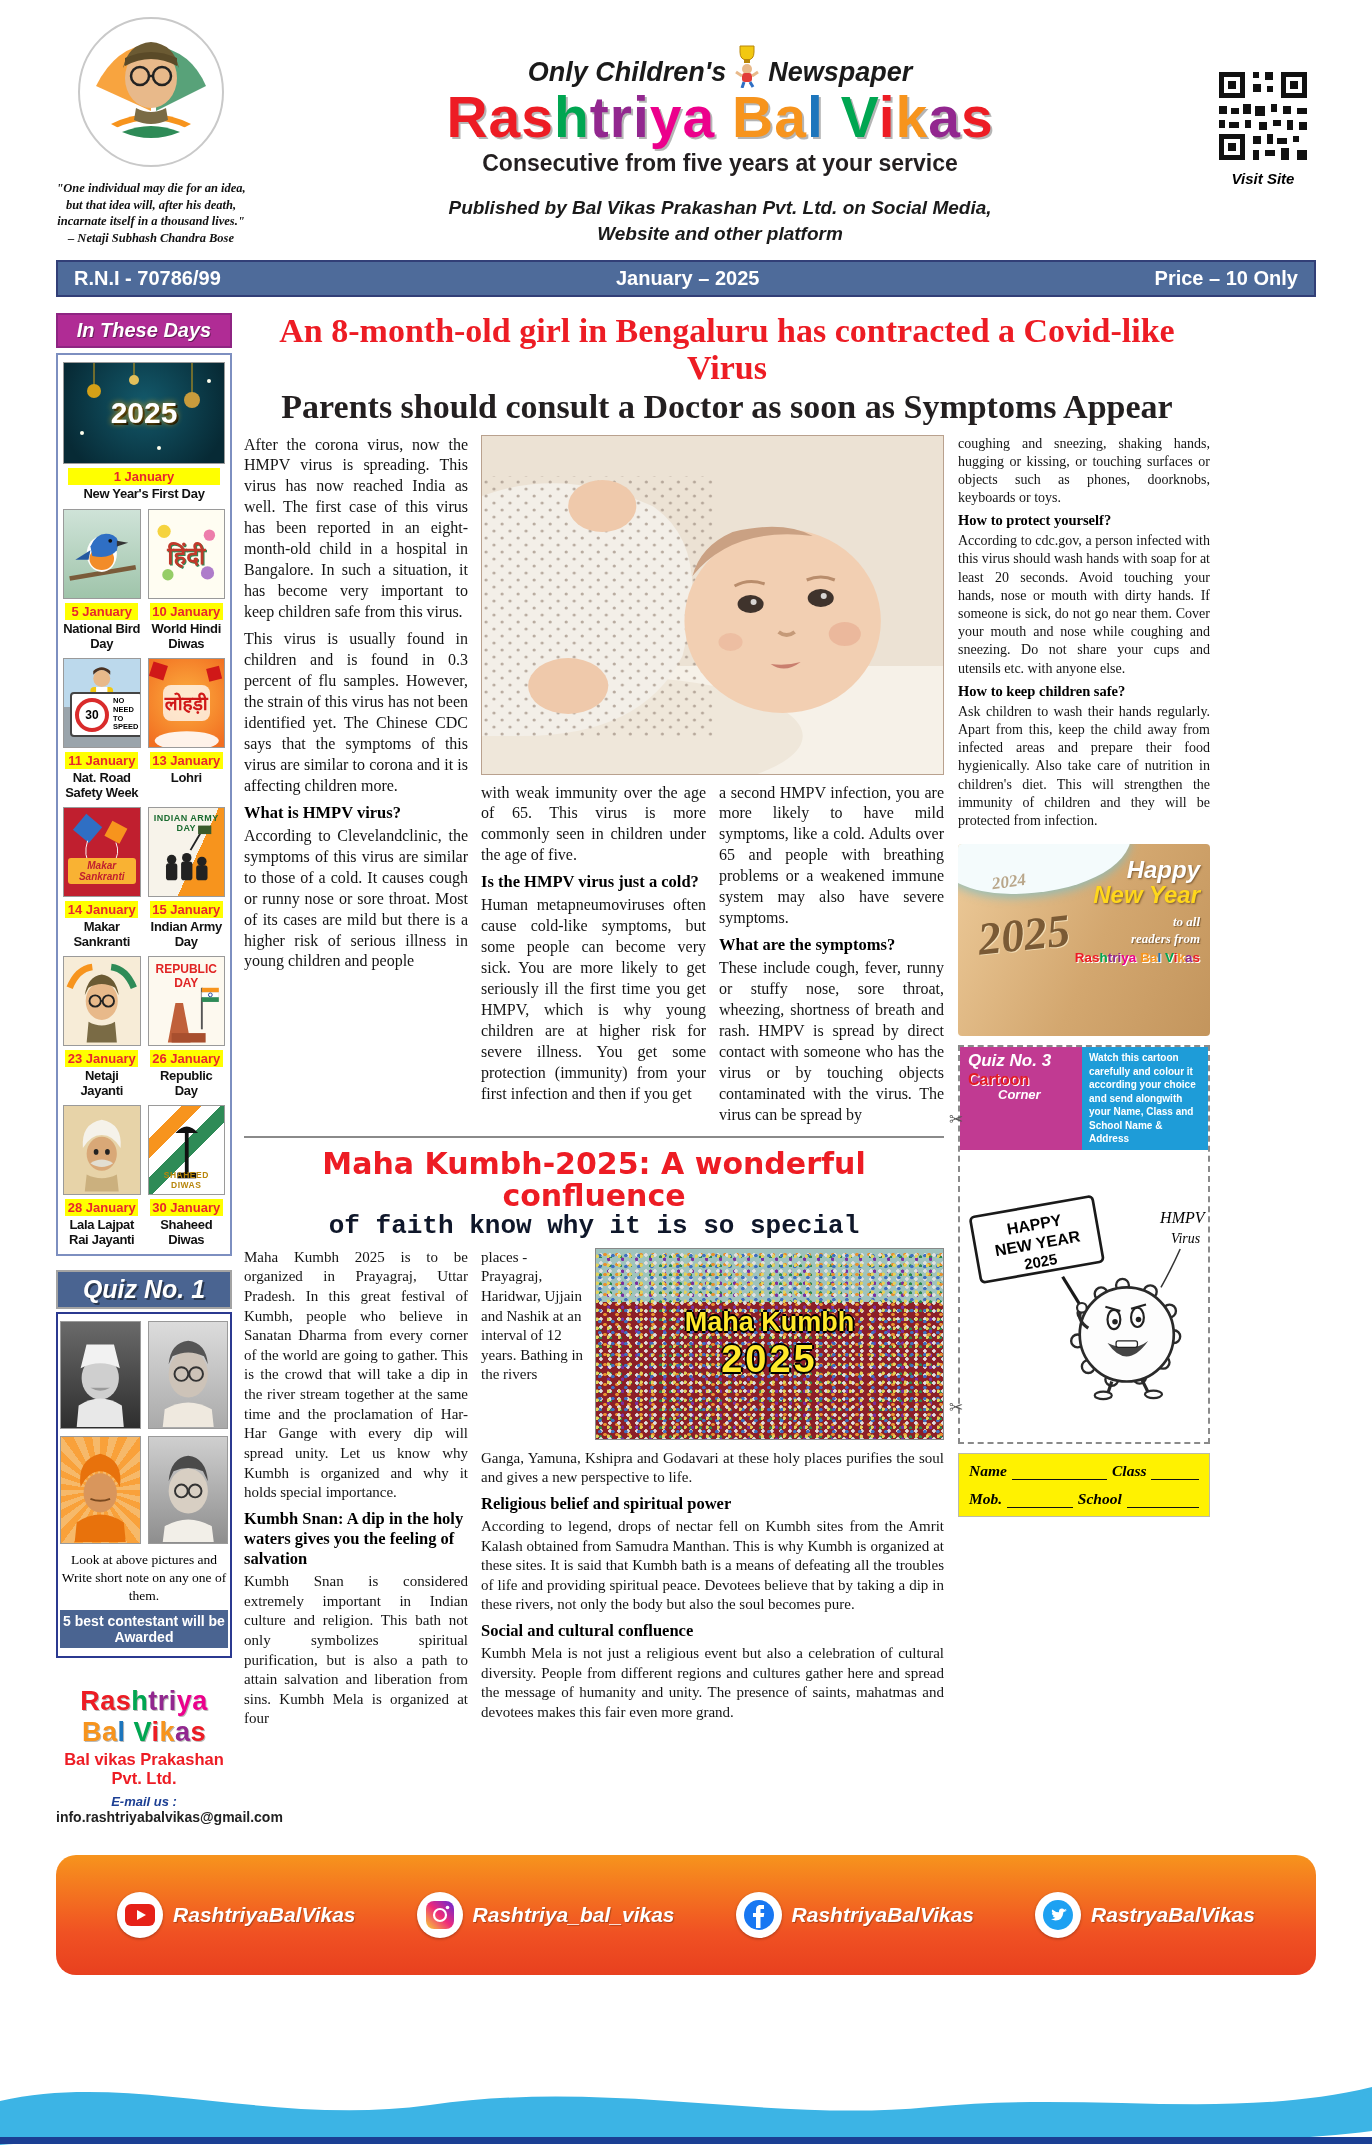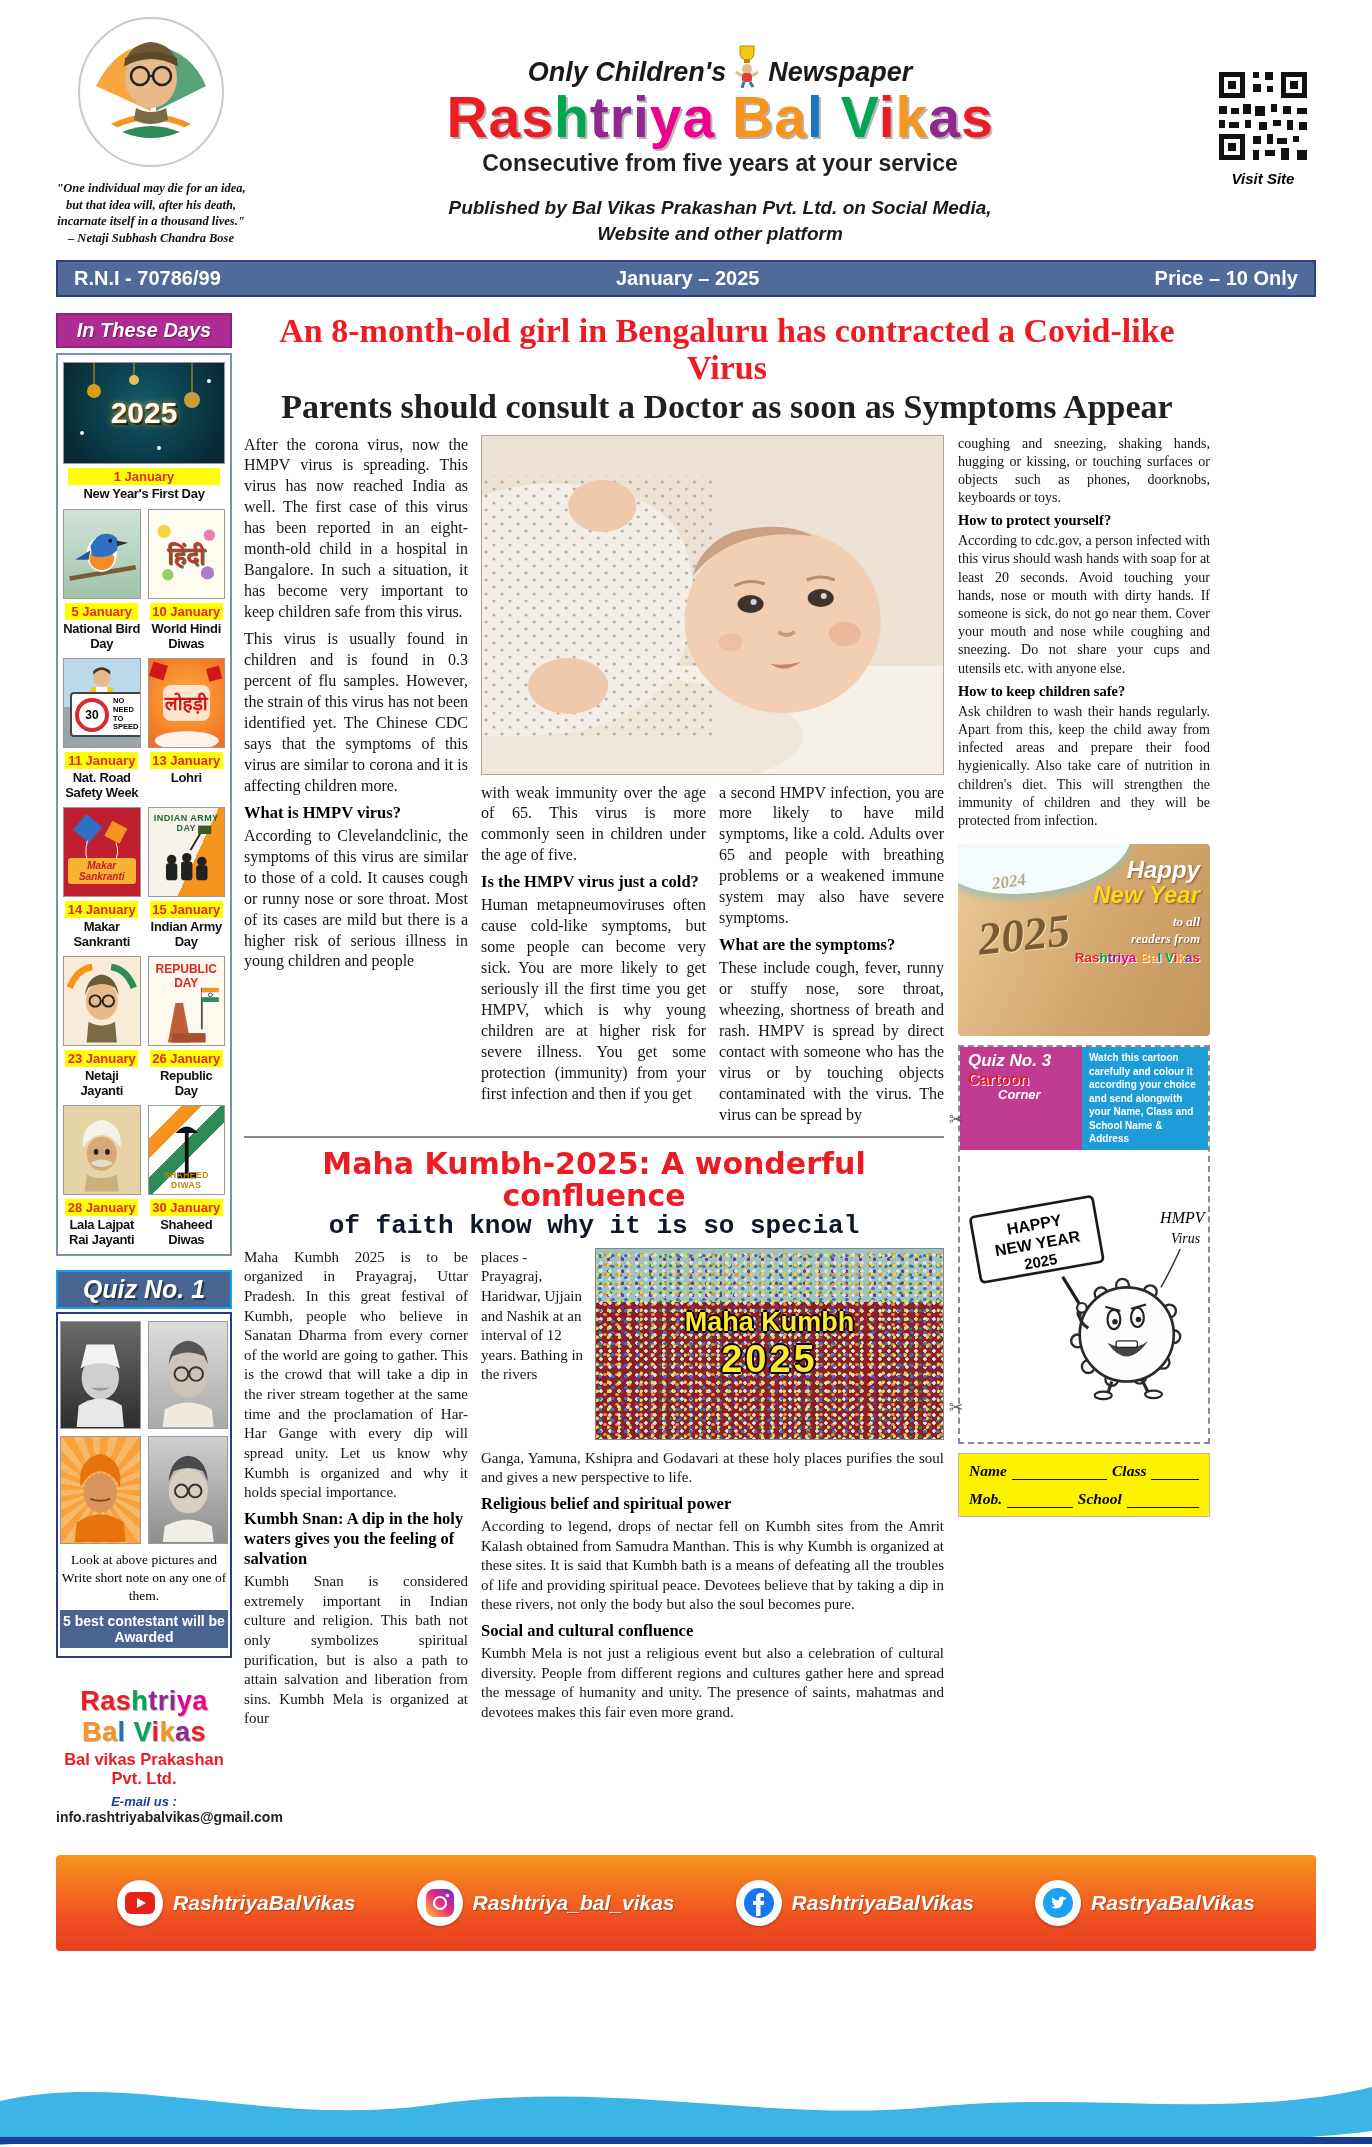--- a/index.html
+++ b/index.html
@@ -63,21 +63,21 @@
   .tArmy .capTop{position:absolute;top:5px;width:100%;text-align:center;font-weight:bold;
                  font-size:9px;color:#1a6b2f;letter-spacing:.5px;}
   .tRepublic{background:#fdf9ef;}
   .tRepublic .capTop{position:absolute;top:6px;width:100%;text-align:center;font-weight:bold;
                      font-size:12px;color:#e02424;line-height:1.1;}
   .tShaheed{background:linear-gradient(135deg,#fff 20%,#f7941d 20% 32%,#fff 32% 44%,#2e8b57 44% 56%,#fff 56%);}
   .tShaheed .capBot{position:absolute;bottom:4px;width:100%;text-align:center;font-weight:bold;
                     font-size:8.5px;color:#b8860b;letter-spacing:.5px;}
   
   .quiz1{margin-top:14px;}
-  .q1Header{background:#4a6491;border:2px solid #0ea5e9;color:#fff;text-align:center;
+  .q1Header{background:#4a6491;border:2px solid #a3a3a3;color:#fff;text-align:center;
             font-weight:bold;font-style:italic;font-size:25px;padding:3px 0;
             text-shadow:2px 2px 0 rgba(0,0,0,.45);}
   .q1Box{border:2px solid #2b3990;margin-top:3px;padding:7px 2px 8px;}
   .q1Grid{display:grid;grid-template-columns:1fr 1fr;gap:7px;}
   .q1Grid .tile{height:106px;}
   .q1Instr{font-family:"Liberation Serif",serif;font-size:13.5px;text-align:center;
            line-height:1.3;margin:7px 0 6px;}
   .q1Award{background:#4a6491;color:#fff;font-weight:bold;font-size:14px;text-align:center;padding:3px 0;}
   .q1Send{font-size:13px;font-weight:bold;text-align:center;line-height:1.35;margin-top:6px;letter-spacing:-.2px;}
   .deadline{color:#e8442a;}
@@ -173,21 +173,21 @@
   .scL2{left:-11px;bottom:26px;}
   
   .entryForm{background:#fff200;border:1px solid #bba;padding:8px 10px;display:flex;
              flex-direction:column;gap:10px;font-family:"Liberation Serif",serif;
              font-weight:bold;font-style:italic;font-size:15.5px;color:#000;}
   .fRow{display:flex;align-items:flex-end;gap:5px;}
   .uline{border-bottom:1.6px solid #111;height:13px;}
   .u1{flex:1.4;} .u2{flex:.7;} .u3{flex:1;} .u4{flex:1.1;}
   
   .footerBar{margin:30px 56px 0;background:linear-gradient(180deg,#f7941d,#f05123 65%,#e8401f);
-             border-radius:4px;height:96px;display:flex;align-items:center;justify-content:space-evenly;}
+             border-radius:20px;height:120px;display:flex;align-items:center;justify-content:space-evenly;}
   .social{display:flex;align-items:center;gap:10px;}
   .socialName{color:#fff;font-weight:bold;font-style:italic;font-size:21px;text-shadow:1px 1px 1px rgba(0,0,0,.3);}
   .sIcon{width:46px;height:46px;border-radius:50%;background:#fff;display:flex;
          align-items:center;justify-content:center;flex:none;box-shadow:0 1px 3px rgba(0,0,0,.3);}
   .waveWrap{margin-top:auto;line-height:0;padding-top:18px;}
 </style>
 </head>
 <body>
 
 <div class="page">

